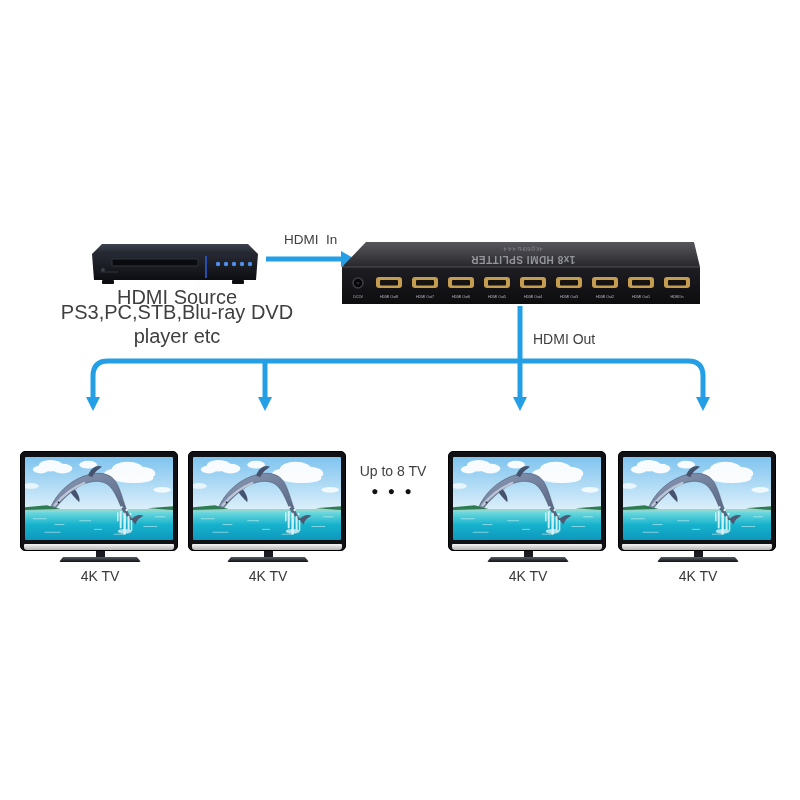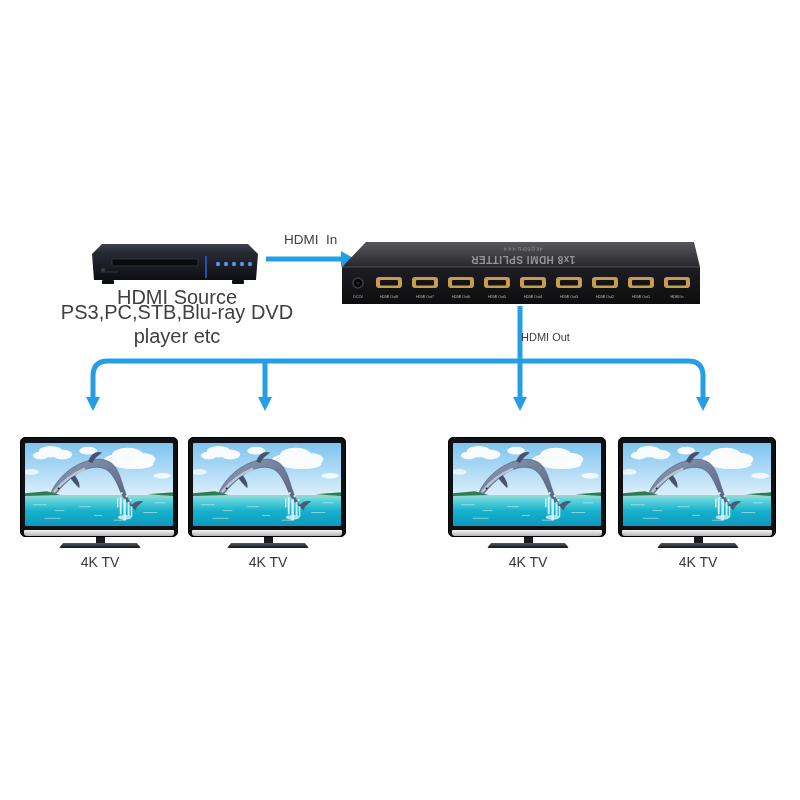--- a/index.html
+++ b/index.html
@@ -8,21 +8,21 @@
     font-family:"Liberation Sans",sans-serif;overflow:hidden;
   }
   .abs{position:absolute;}
   .lbl{color:#3f3f3f;font-size:20px;line-height:1.2;}
   .center{text-align:center;}
 
   
   #connectors{position:absolute;left:0;top:0;pointer-events:none;}
 
   
-  .tv{position:absolute;width:160px;top:437px;}
+  .tv{position:absolute;width:160px;top:451px;}
   .tv .frame{
     width:158px;height:100px;background:#101114;border:1px solid #000;
     border-radius:5px;box-sizing:border-box;padding:5px 5px 0 5px;
     display:flex;flex-direction:column;align-items:center;
   }
   .tv .screen{width:148px;height:83px;display:block;border-radius:1px;}
   .tv .chin{
     width:150px;height:6px;margin-top:4px;border-radius:1px 1px 3px 3px;
     background:linear-gradient(#f5f5f5,#b4b4b4);
   }
@@ -223,21 +223,21 @@
       <text x="121" y="62">HDMI Out6</text>
       <text x="157" y="62">HDMI Out5</text>
       <text x="193" y="62">HDMI Out4</text>
       <text x="229" y="62">HDMI Out3</text>
       <text x="265" y="62">HDMI Out2</text>
       <text x="301" y="62">HDMI Out1</text>
       <text x="337" y="62">HDMI In</text>
     </g>
   </svg>
 
-  <div class="abs lbl" style="left:521px;top:331px;font-size:11px">HDMI Out</div>
+  <div class="abs lbl" style="left:533px;top:331px;font-size:14px">HDMI Out</div>
 
   <div class="tv" style="left:20px">
     <div class="frame">
       <svg class="screen" viewBox="0 0 150 86" preserveAspectRatio="none">
           <use href="#scene"></use>
         </svg>
       <div class="chin"></div>
     </div>
     <div class="neck"></div>
     <div class="base"></div>
@@ -249,20 +249,24 @@
       <svg class="screen" viewBox="0 0 150 86" preserveAspectRatio="none">
           <use href="#scene"></use>
         </svg>
       <div class="chin"></div>
     </div>
     <div class="neck"></div>
     <div class="base"></div>
     <div class="tv-label">4K TV</div>
   </div>
 
+  <div class="uptotv">
+    <div class="lbl" style="font-size:14px">Up to 8 TV</div>
+    <div class="dots">● ● ●</div>
+  </div>
 
   <div class="tv" style="left:448px">
     <div class="frame">
       <svg class="screen" viewBox="0 0 150 86" preserveAspectRatio="none">
           <use href="#scene"></use>
         </svg>
       <div class="chin"></div>
     </div>
     <div class="neck"></div>
     <div class="base"></div>

